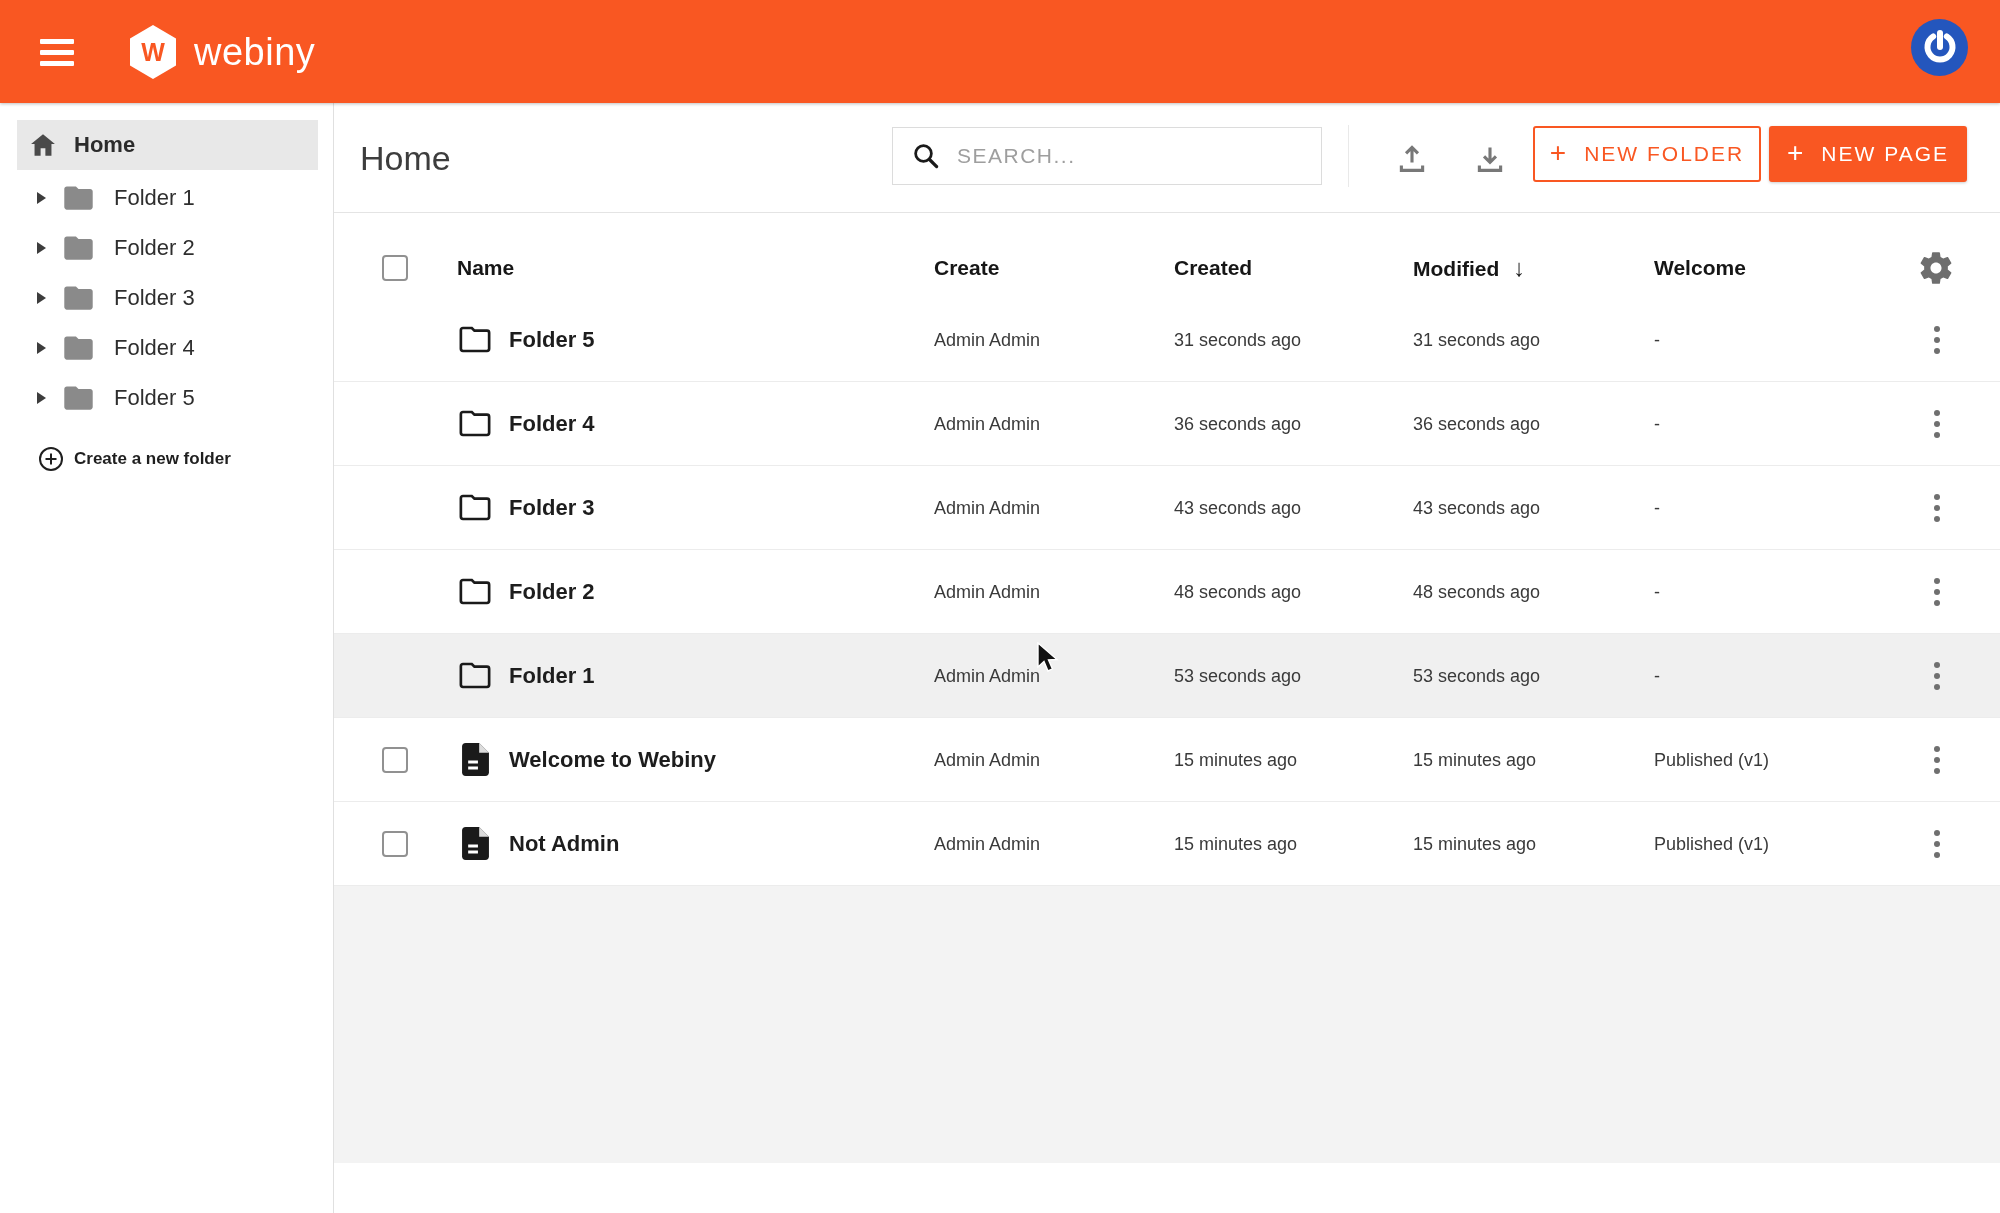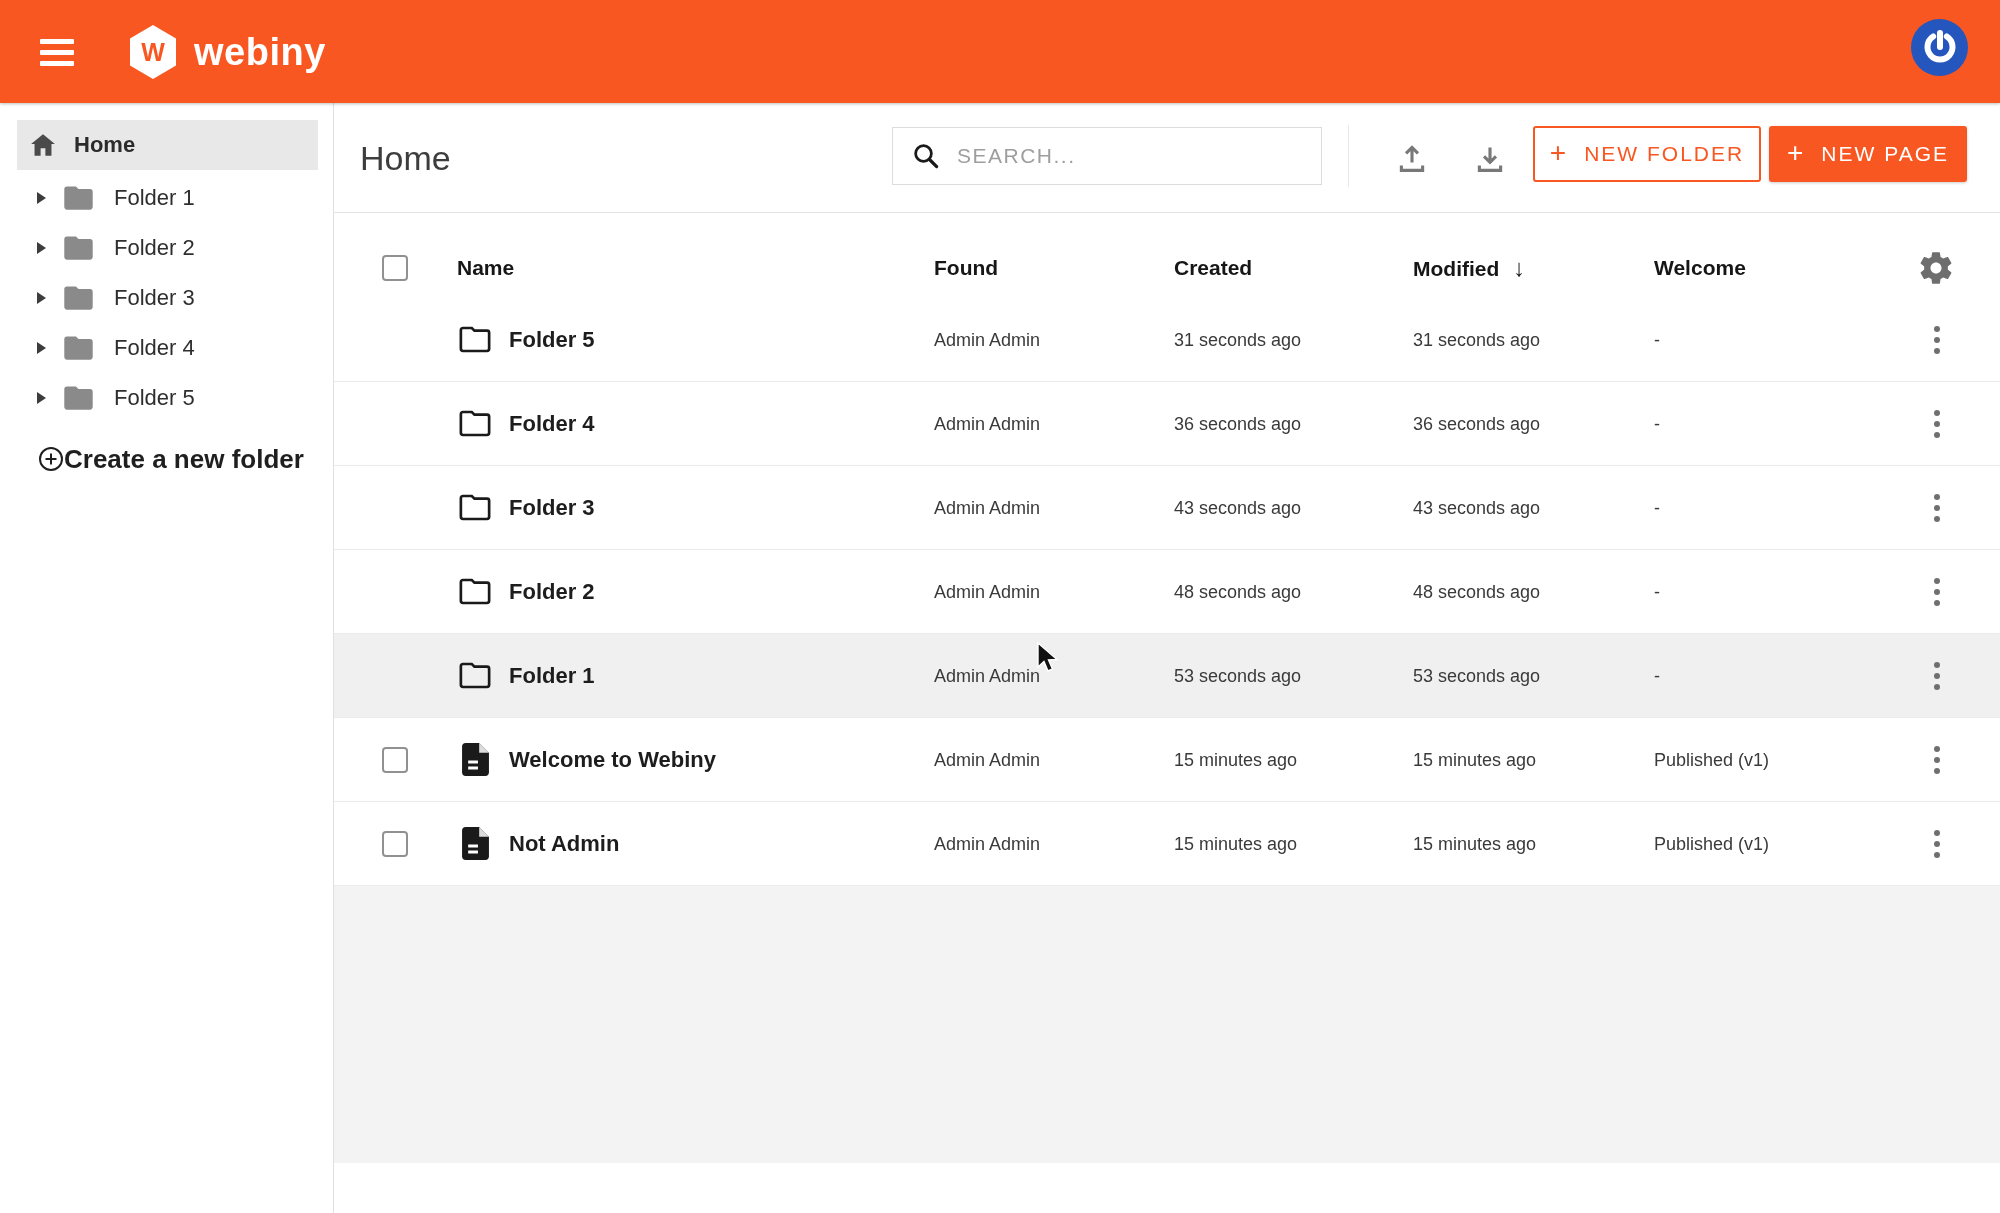--- a/index.html
+++ b/index.html
@@ -7,35 +7,35 @@
   body { font-family:"Liberation Sans", sans-serif; background:#fff; position:relative; overflow:hidden; color:#2e2e2e; }
 
   
   .topbar { position:absolute; left:0; top:0; width:2000px; height:103px; background:#F95722; box-shadow:0 1px 3px rgba(0,0,0,.25); z-index:20; }
   .hamburger { position:absolute; left:40px; top:39px; width:34px; height:27px; display:flex; flex-direction:column; justify-content:space-between; cursor:pointer; }
   .hamburger i { display:block; height:5px; background:#fff; border-radius:1px; }
   .brand { position:absolute; left:130px; top:22px; height:60px; display:flex; align-items:center; }
   .hex { position:relative; width:46px; height:54px; }
   .hex svg { display:block; }
   .hex .w { position:absolute; left:0; top:0; width:46px; height:54px; display:flex; align-items:center; justify-content:center; color:#F95722; font-weight:bold; font-size:25px; }
-  .brand-text { color:#fff; font-size:38px; font-weight:bold; letter-spacing:.5px; margin-left:18px; }
+  .brand-text { color:#fff; font-size:38px; font-weight:normal; letter-spacing:.5px; margin-left:18px; }
   .avatar { position:absolute; right:32px; top:19px; width:57px; height:57px; border-radius:50%; background:#2456BD; display:flex; align-items:center; justify-content:center; cursor:pointer; }
 
   
   .sidebar { position:absolute; left:0; top:103px; width:334px; height:1110px; background:#fff; border-right:1px solid #e0e0e0; z-index:5; }
   .side-home { position:absolute; left:17px; top:17px; width:301px; height:50px; background:#e8e8e8; display:flex; align-items:center; cursor:pointer; }
   .side-home .house { margin-left:13px; display:flex; }
   .side-home .lbl { font-weight:bold; font-size:22px; color:#2b2b2b; margin-left:18px; }
   .side-folders { position:absolute; left:0; top:70px; width:334px; }
   .side-folder { height:50px; display:flex; align-items:center; cursor:pointer; }
   .side-folder .chev { margin-left:36px; display:flex; }
   .side-folder .ficon { margin-left:16px; display:flex; }
   .side-folder .lbl { font-size:22px; color:#2e2e2e; margin-left:20px; }
   .side-create { position:absolute; left:38px; top:331px; height:50px; display:flex; align-items:center; cursor:pointer; }
-  .side-create .lbl { font-weight:bold; font-size:26px; color:#1f1f1f; }
+  .side-create .lbl { font-weight:bold; font-size:17px; color:#1f1f1f; margin-left:10px; }
 
   
   .main { position:absolute; left:334px; top:103px; width:1666px; height:1110px; background:#fff; }
 
   
   .toolbar { position:absolute; left:0; top:0; width:1666px; height:110px; background:#fff; border-bottom:1px solid #e4e4e4; }
   .page-title { position:absolute; left:26px; top:0; height:110px; display:flex; align-items:center; font-size:34px; color:#3d3d3d; }
   .searchbox { position:absolute; left:558px; top:24px; width:430px; height:58px; border:1px solid #dcdcdc; background:#fff; display:flex; align-items:center; }
   .searchbox .mag { margin-left:18px; display:flex; }
   .searchbox input { border:none; outline:none; background:transparent; margin-left:16px; width:330px; font-family:"Liberation Sans", sans-serif; font-size:21px; letter-spacing:1.5px; color:#444; }
@@ -225,21 +225,21 @@
     </div>
     <div class="btn btn-newpage">
       <span class="plus">+</span>
       <span>NEW PAGE</span>
     </div>
   </div>
 
   <div class="thead">
     <span class="checkbox"></span>
     <span class="hcell h-name">Name</span>
-    <span class="hcell h-author">Found</span>
+    <span class="hcell h-author">Create</span>
     <span class="hcell h-created">Created</span>
     <span class="hcell h-modified"><span>Modified</span><span class="sort-arrow">↓</span></span>
     <span class="hcell h-status">Welcome</span>
     <span class="gear">
       <svg width="38" height="38" viewBox="0 0 24 24">
           <path fill="#6e6e6e" d="M19.43 12.98c.04-.32.07-.64.07-.98s-.03-.66-.07-.98l2.11-1.65c.19-.15.24-.42.12-.64l-2-3.46c-.12-.22-.39-.3-.61-.22l-2.49 1c-.52-.4-1.08-.73-1.69-.98l-.38-2.65C14.46 2.18 14.25 2 14 2h-4c-.25 0-.46.18-.49.42l-.38 2.65c-.61.25-1.17.59-1.69.98l-2.49-1c-.23-.09-.49 0-.61.22l-2 3.46c-.13.22-.07.49.12.64l2.11 1.65c-.04.32-.07.65-.07.98s.03.66.07.98l-2.11 1.65c-.19.15-.24.42-.12.64l2 3.46c.12.22.39.3.61.22l2.49-1c.52.4 1.08.73 1.69.98l.38 2.65c.03.24.24.42.49.42h4c.25 0 .46-.18.49-.42l.38-2.65c.61-.25 1.17-.59 1.69-.98l2.49 1c.23.09.49 0 .61-.22l2-3.46c.12-.22.07-.49-.12-.64l-2.11-1.65zM12 15.5c-1.93 0-3.5-1.57-3.5-3.5s1.57-3.5 3.5-3.5 3.5 1.57 3.5 3.5-1.57 3.5-3.5 3.5z"></path>
         </svg>
     </span>
   </div>
 

